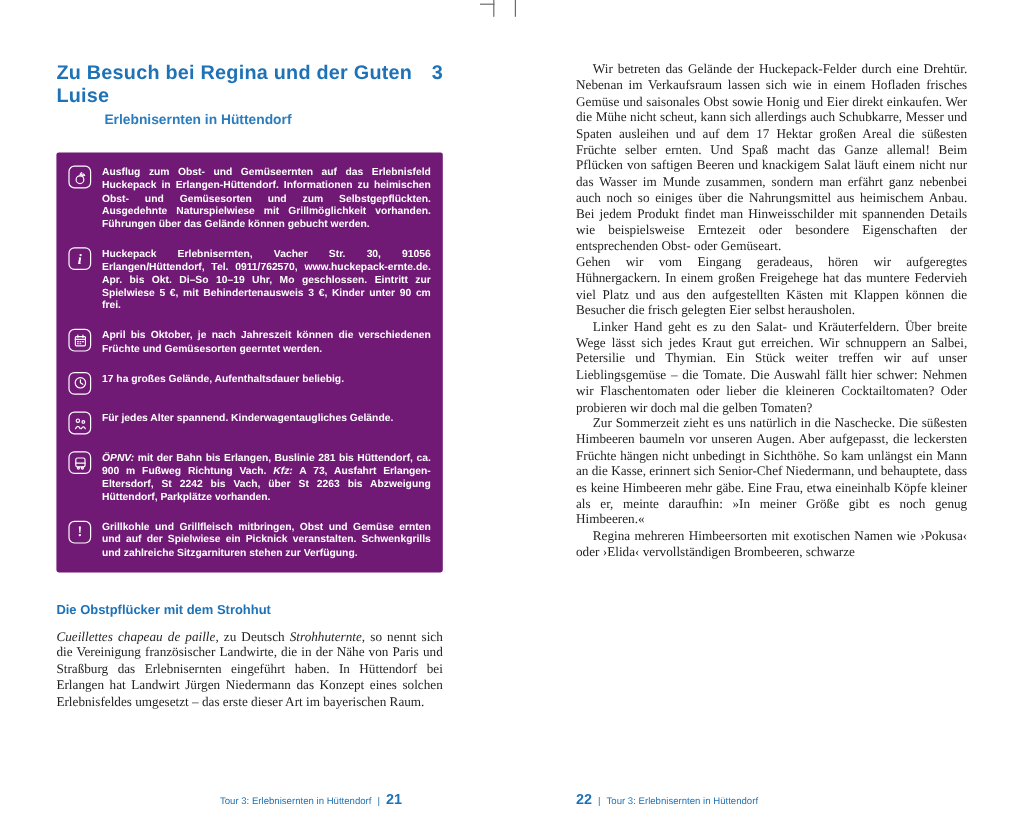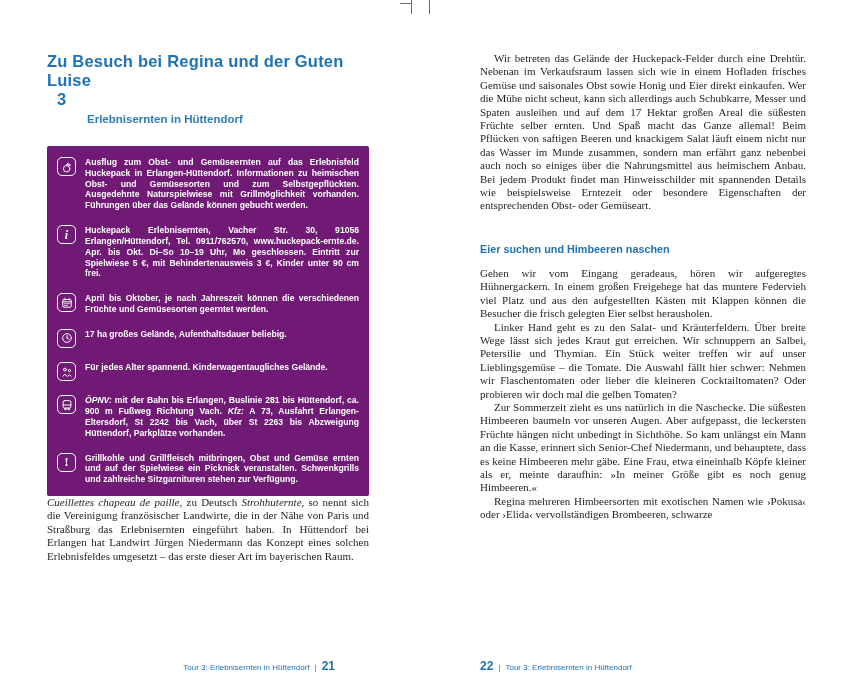--- a/index.html
+++ b/index.html
@@ -9,21 +9,21 @@
   .mark{position:absolute;background:#6b6b6b;}
   .mark.v1{left:411px;top:0;width:1px;height:14px;}
   .mark.v2{left:429px;top:0;width:1px;height:14px;}
   .mark.h1{left:400px;top:3px;width:12px;height:1px;}
 
   .page{position:absolute;top:52px;height:625px;}
   .page.left{left:47px;width:322px;}
   .page.right{left:480px;width:326px;}
 
   
-  .title-row{display:flex;justify-content:space-between;align-items:flex-start;flex-direction:column;}
+  .title-row{display:flex;justify-content:space-between;align-items:flex-start;}
   h1{margin:0;font-size:16.5px;line-height:19px;font-weight:bold;color:#1f72b6;letter-spacing:.2px;}
   .tour-num{font-size:16.5px;font-weight:bold;color:#1f72b6;padding-left:10px;}
   h2{margin:4px 0 0;font-size:11.5px;font-weight:bold;color:#2b7cbe;padding-left:40px;}
   h3{margin:26px 0 10px;font-size:10.8px;font-weight:bold;color:#1f72b6;}
   .page.right h3{margin:30px 0 12px;}
 
   
   .infobox{margin-top:21px;background:#701a75;border-radius:2px;padding:11px 10px;
            display:flex;flex-direction:column;gap:11px;box-sizing:border-box;min-height:350px;
            justify-content:space-between;}
@@ -136,33 +136,33 @@
 
       <div class="ib-row">
         <span class="ib-icon">
             <span class="ib-glyph">!</span>
           </span>
         <span class="ib-text">Grillkohle und Grillfleisch mitbringen, Obst und Gemüse ernten und auf der Spielwiese ein Picknick veranstalten. Schwenkgrills und zahlreiche Sitzgarnituren stehen zur Verfügung.</span>
       </div>
 
     </div>
 
+    <h3>Die Obstpflücker mit dem Strohhut</h3>
 
     <p class="body"><em>Cueillettes chapeau de paille</em><span>, zu Deutsch </span><em>Strohhuternte</em><span>, so nennt sich die Vereinigung französischer Landwirte, die in der Nähe von Paris und Straßburg das Erlebnisernten eingeführt haben. In Hüttendorf bei Erlangen hat Landwirt Jürgen Niedermann das Konzept eines solchen Erlebnisfeldes umgesetzt – das erste dieser Art im bayerischen Raum.</span></p>
 
     <div class="footer footer-left">
       <span>Tour 3: Erlebnisernten in Hüttendorf</span><span class="sep">|</span><span class="pgnum">21</span>
     </div>
   </div>
 
   <div class="page right">
 
     <p class="body indent">Wir betreten das Gelände der Huckepack-Felder durch eine Drehtür. Nebenan im Verkaufsraum lassen sich wie in einem Hofladen frisches Gemüse und saisonales Obst sowie Honig und Eier direkt einkaufen. Wer die Mühe nicht scheut, kann sich allerdings auch Schubkarre, Messer und Spaten ausleihen und auf dem 17 Hektar großen Areal die süßesten Früchte selber ernten. Und Spaß macht das Ganze allemal! Beim Pflücken von saftigen Beeren und knackigem Salat läuft einem nicht nur das Wasser im Munde zusammen, sondern man erfährt ganz nebenbei auch noch so einiges über die Nahrungsmittel aus heimischem Anbau. Bei jedem Produkt findet man Hinweisschilder mit spannenden Details wie beispielsweise Erntezeit oder besondere Eigenschaften der entsprechenden Obst- oder Gemüseart.</p>
 
-    <h3>Eier suchen und Himbeeren naschen</h3>
 
     <p class="body">Gehen wir vom Eingang geradeaus, hören wir aufgeregtes Hühnergackern. In einem großen Freigehege hat das muntere Federvieh viel Platz und aus den aufgestellten Kästen mit Klappen können die Besucher die frisch gelegten Eier selbst herausholen.</p>
     <p class="body indent">Linker Hand geht es zu den Salat- und Kräuterfeldern. Über breite Wege lässt sich jedes Kraut gut erreichen. Wir schnuppern an Salbei, Petersilie und Thymian. Ein Stück weiter treffen wir auf unser Lieblingsgemüse – die Tomate. Die Auswahl fällt hier schwer: Nehmen wir Flaschentomaten oder lieber die kleineren Cocktailtomaten? Oder probieren wir doch mal die gelben Tomaten?</p>
     <p class="body indent">Zur Sommerzeit zieht es uns natürlich in die Naschecke. Die süßesten Himbeeren baumeln vor unseren Augen. Aber aufgepasst, die leckersten Früchte hängen nicht unbedingt in Sichthöhe. So kam unlängst ein Mann an die Kasse, erinnert sich Senior-Chef Niedermann, und behauptete, dass es keine Himbeeren mehr gäbe. Eine Frau, etwa eineinhalb Köpfe kleiner als er, meinte daraufhin: »In meiner Größe gibt es noch genug Himbeeren.«</p>
     <p class="body indent">Regina mehreren Himbeersorten mit exotischen Namen wie ›Pokusa‹ oder ›Elida‹ vervollständigen Brombeeren, schwarze</p>
 
     <div class="footer footer-right">
       <span class="pgnum">22</span><span class="sep">|</span><span>Tour 3: Erlebnisernten in Hüttendorf</span>
     </div>
   </div>

